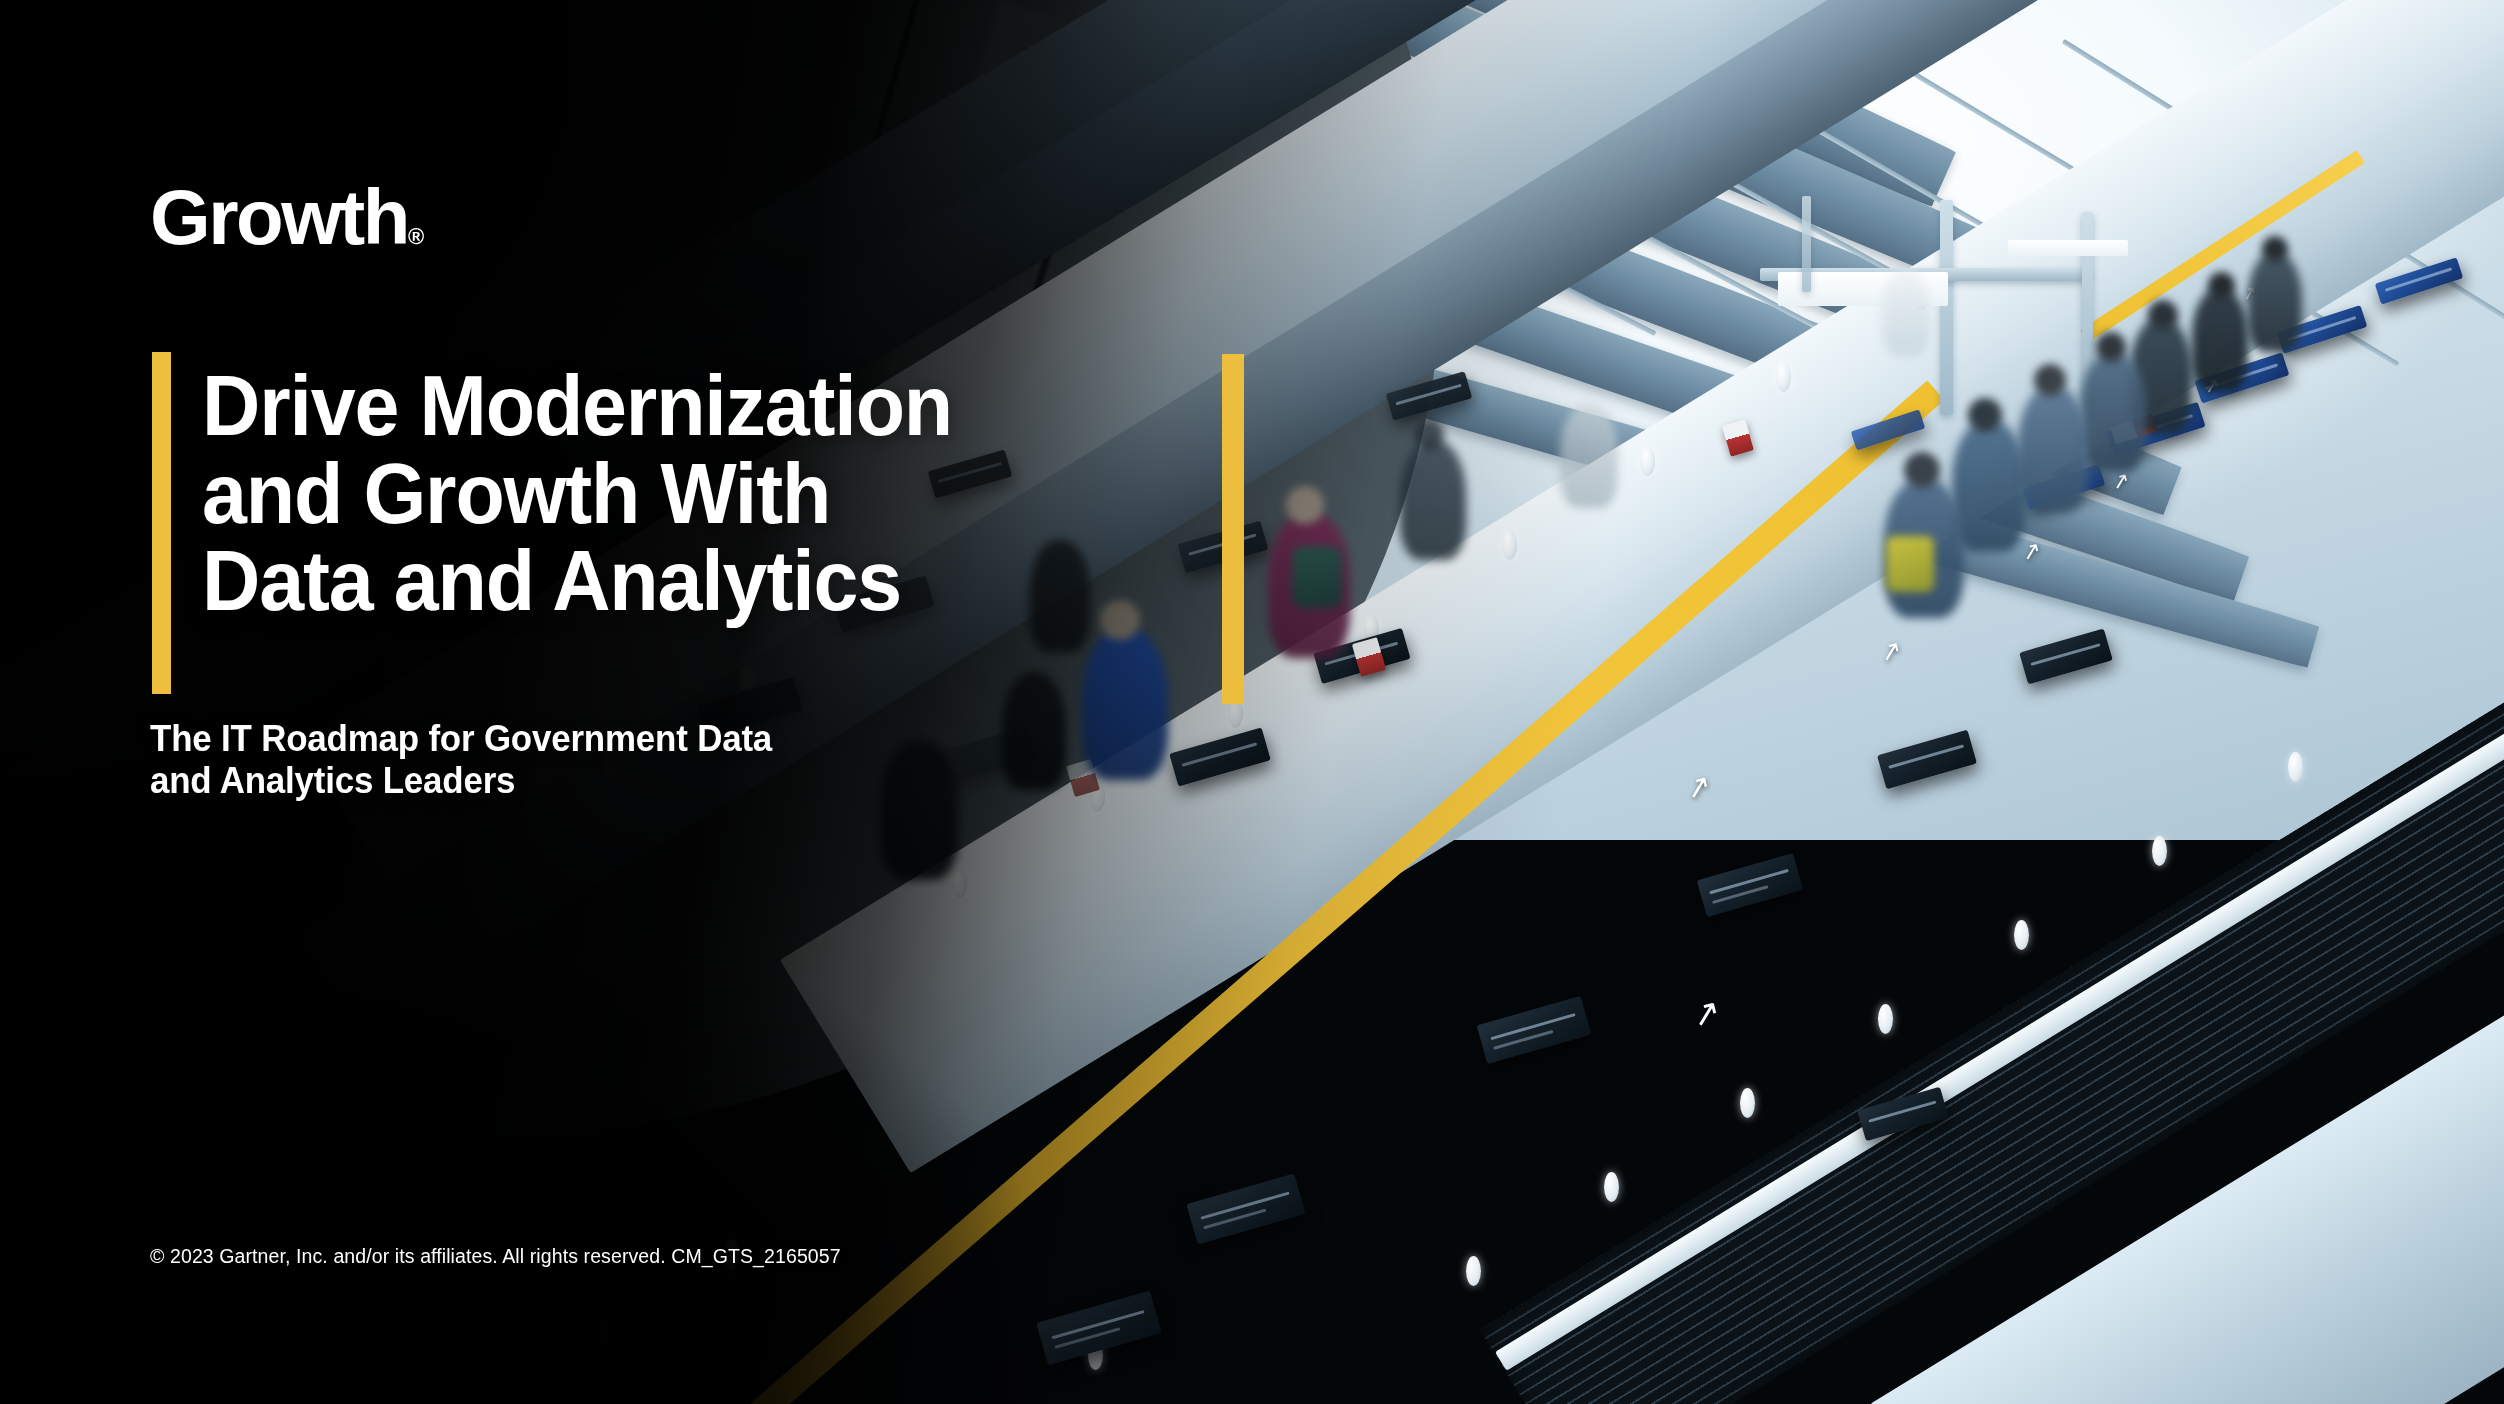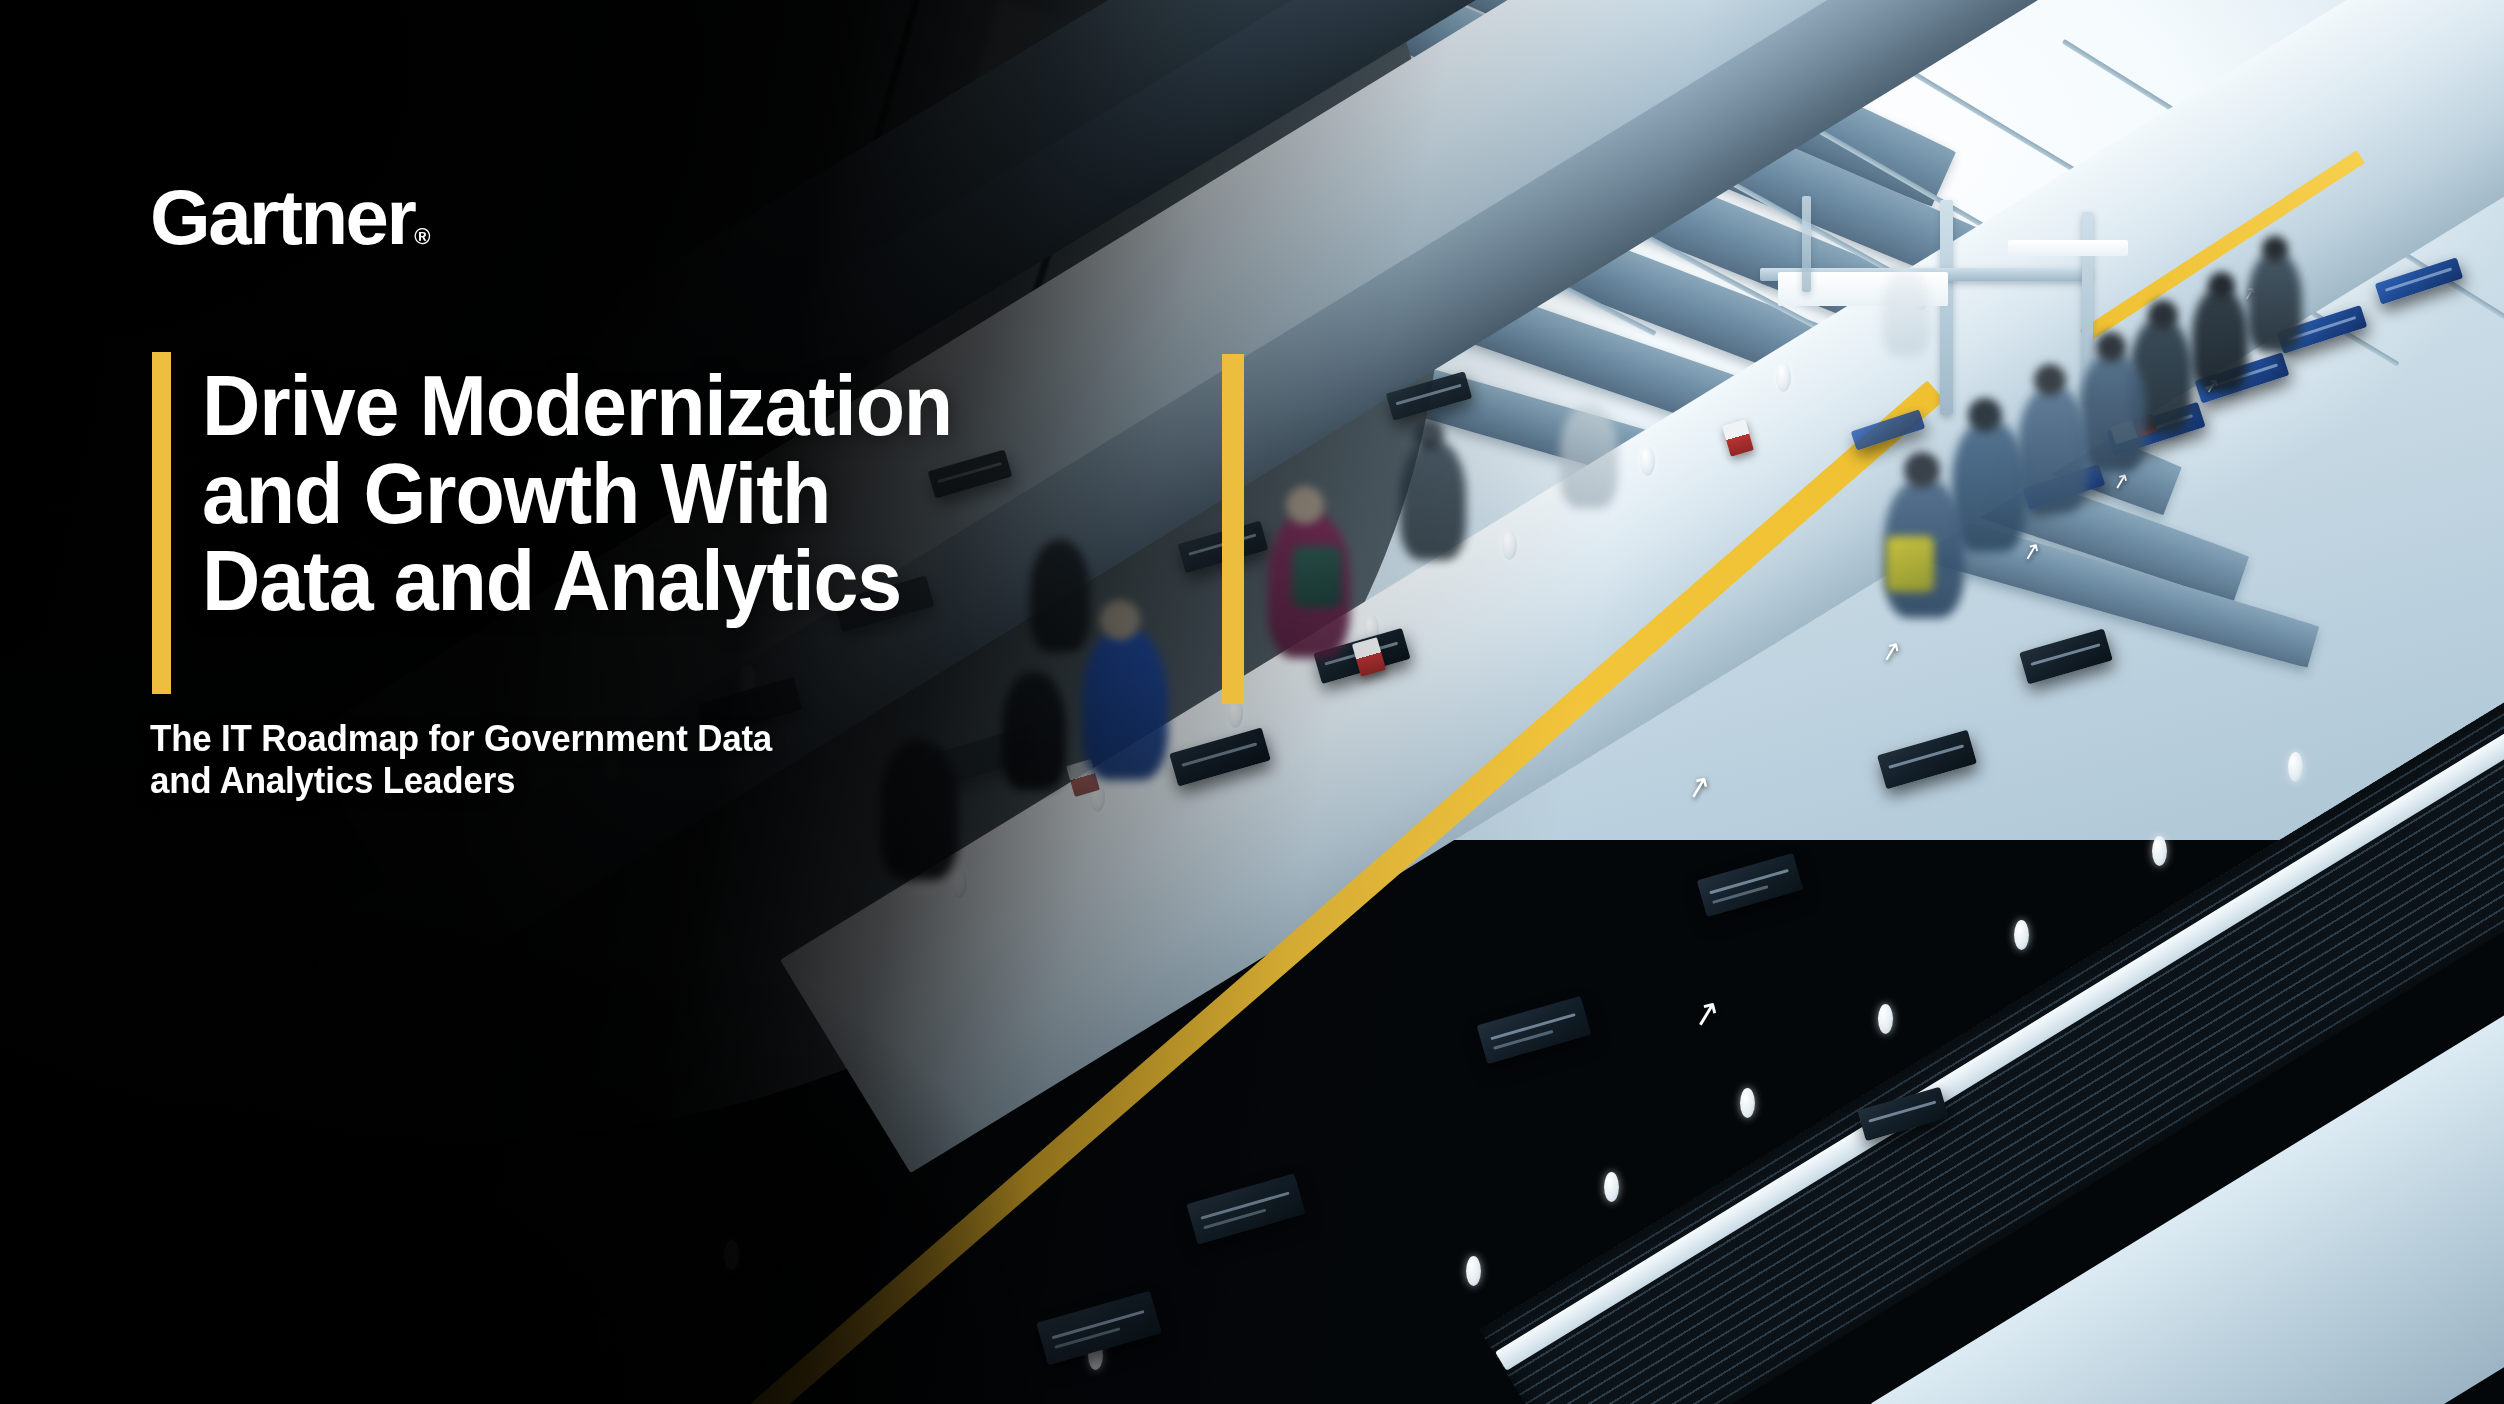--- a/index.html
+++ b/index.html
@@ -386,30 +386,31 @@
     <div class="person" style="left:880px; top:740px; width:78px; height:140px; background:linear-gradient(180deg,#151c22,#080c0f); opacity:.9;"></div>
     <div class="person" style="left:1002px; top:672px; width:64px; height:118px; background:linear-gradient(180deg,#121920,#080b0e); opacity:.9;"></div>
 
     <div class="shade-left"></div>
     <div class="shade-bottom"></div>
     <div class="shade-topleft"></div>
   </div>
 
   <div class="content">
 
-    <div class="logo"><span>Gartner</span><span class="reg">®</span></div>
+    <div class="logo"><span>Growth</span><span class="reg">®</span></div>
 
     <div class="bar-left"></div>
     <div class="bar-right"></div>
 
     <h1 class="title">
       <span class="ln">Drive Modernization</span>
       <span class="ln">and Growth With</span>
       <span class="ln">Data and Analytics</span>
     </h1>
 
     <h2 class="subtitle">
       <span class="ln">The IT Roadmap for Government Data</span>
       <span class="ln">and Analytics Leaders</span>
     </h2>
 
+    <div class="copyright">© 2023 Gartner, Inc. and/or its affiliates. All rights reserved. CM_GTS_2165057</div>
   </div>
 </div>
 
 </body></html>

